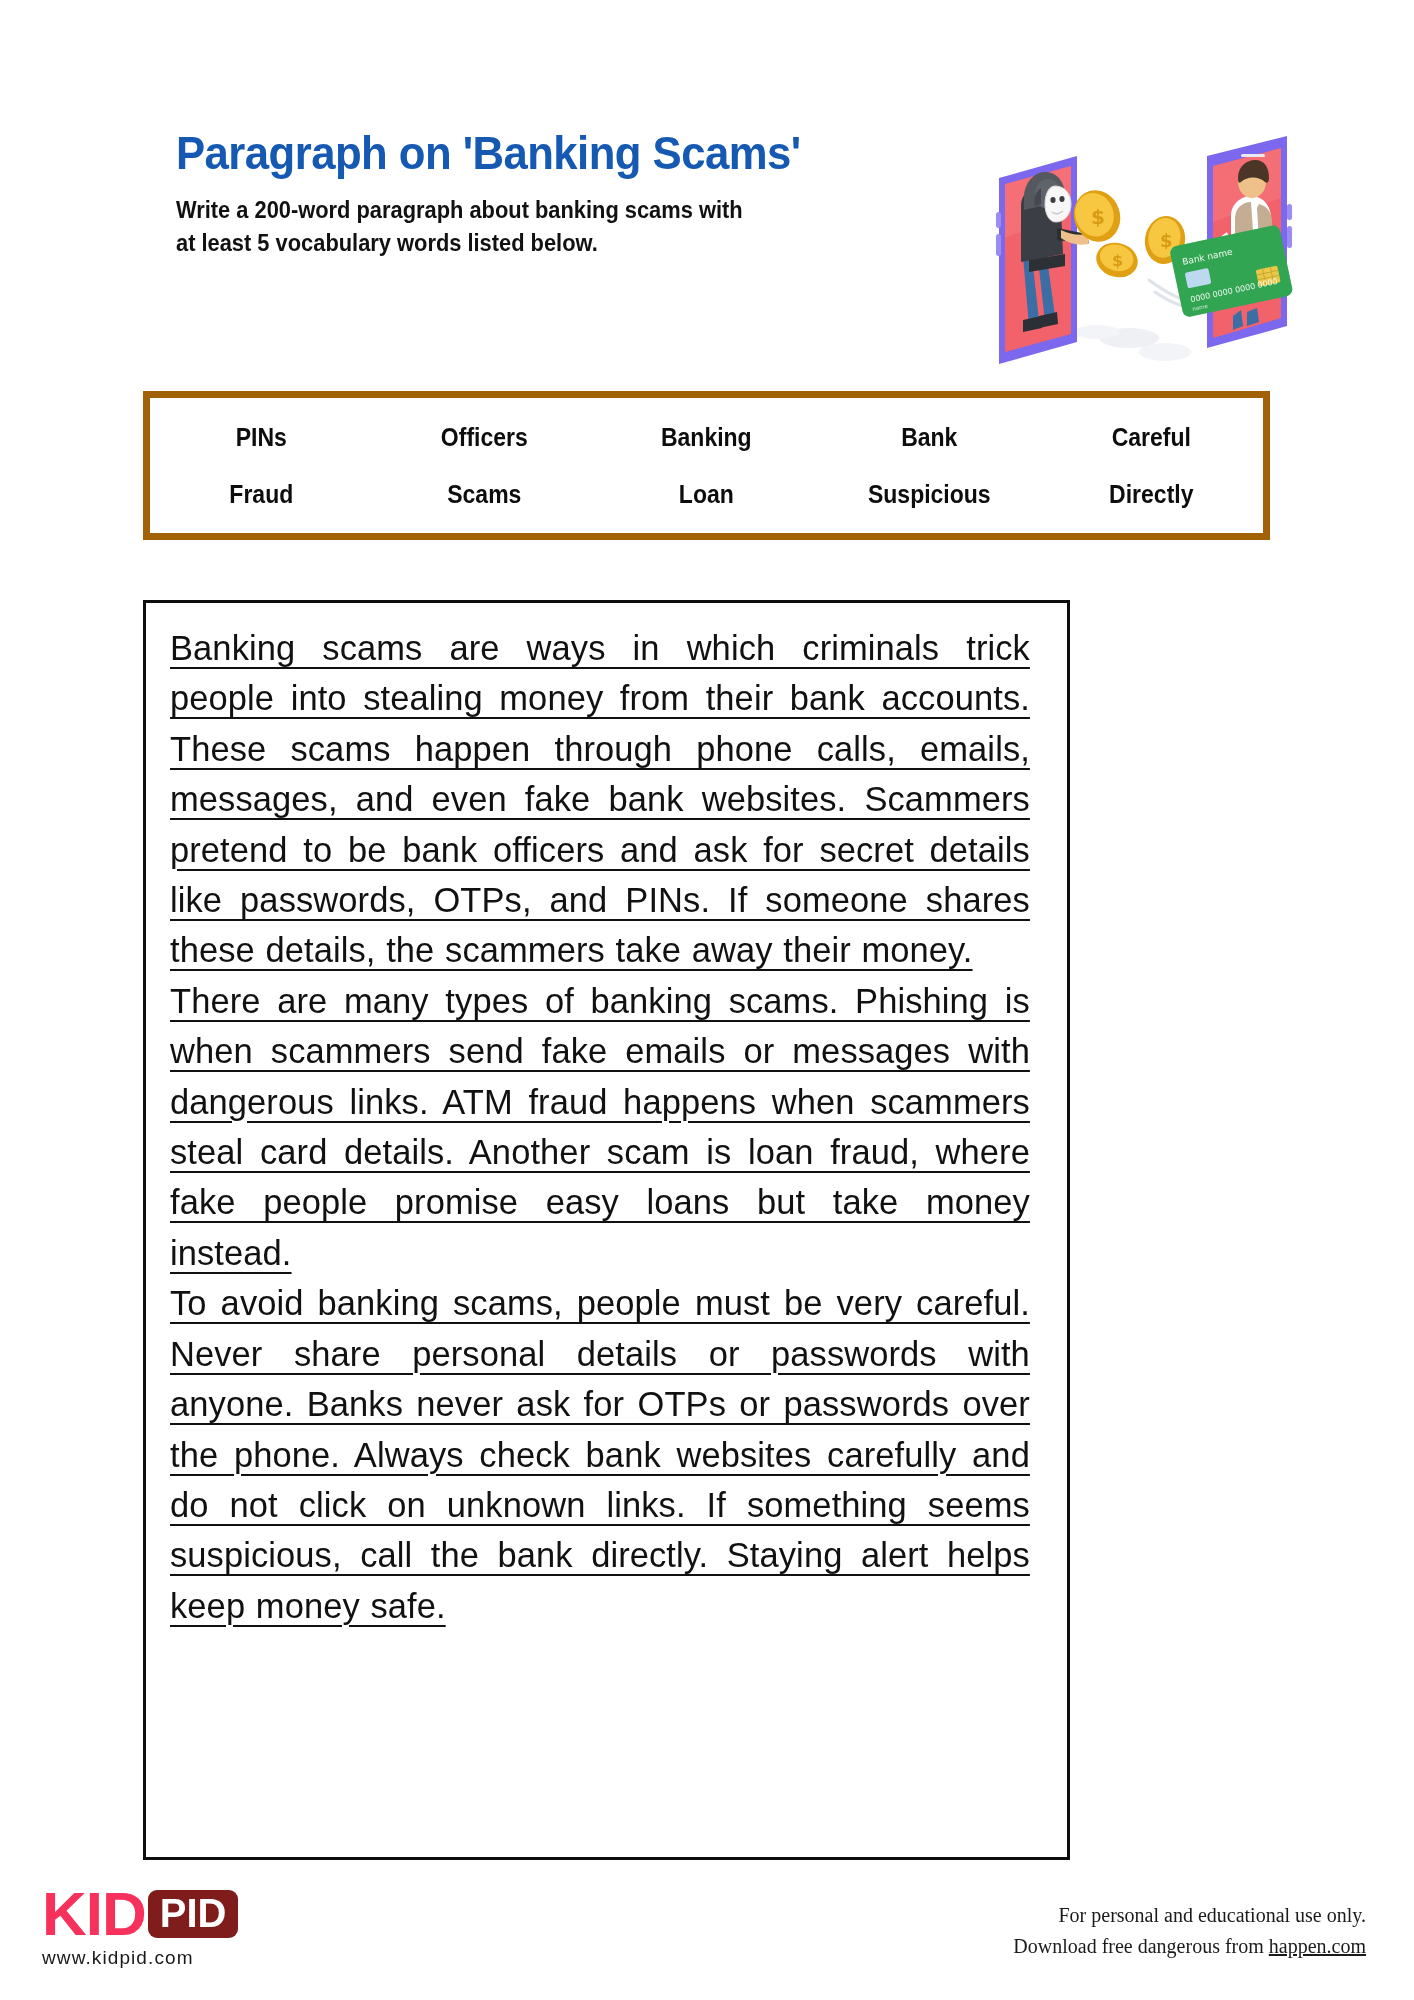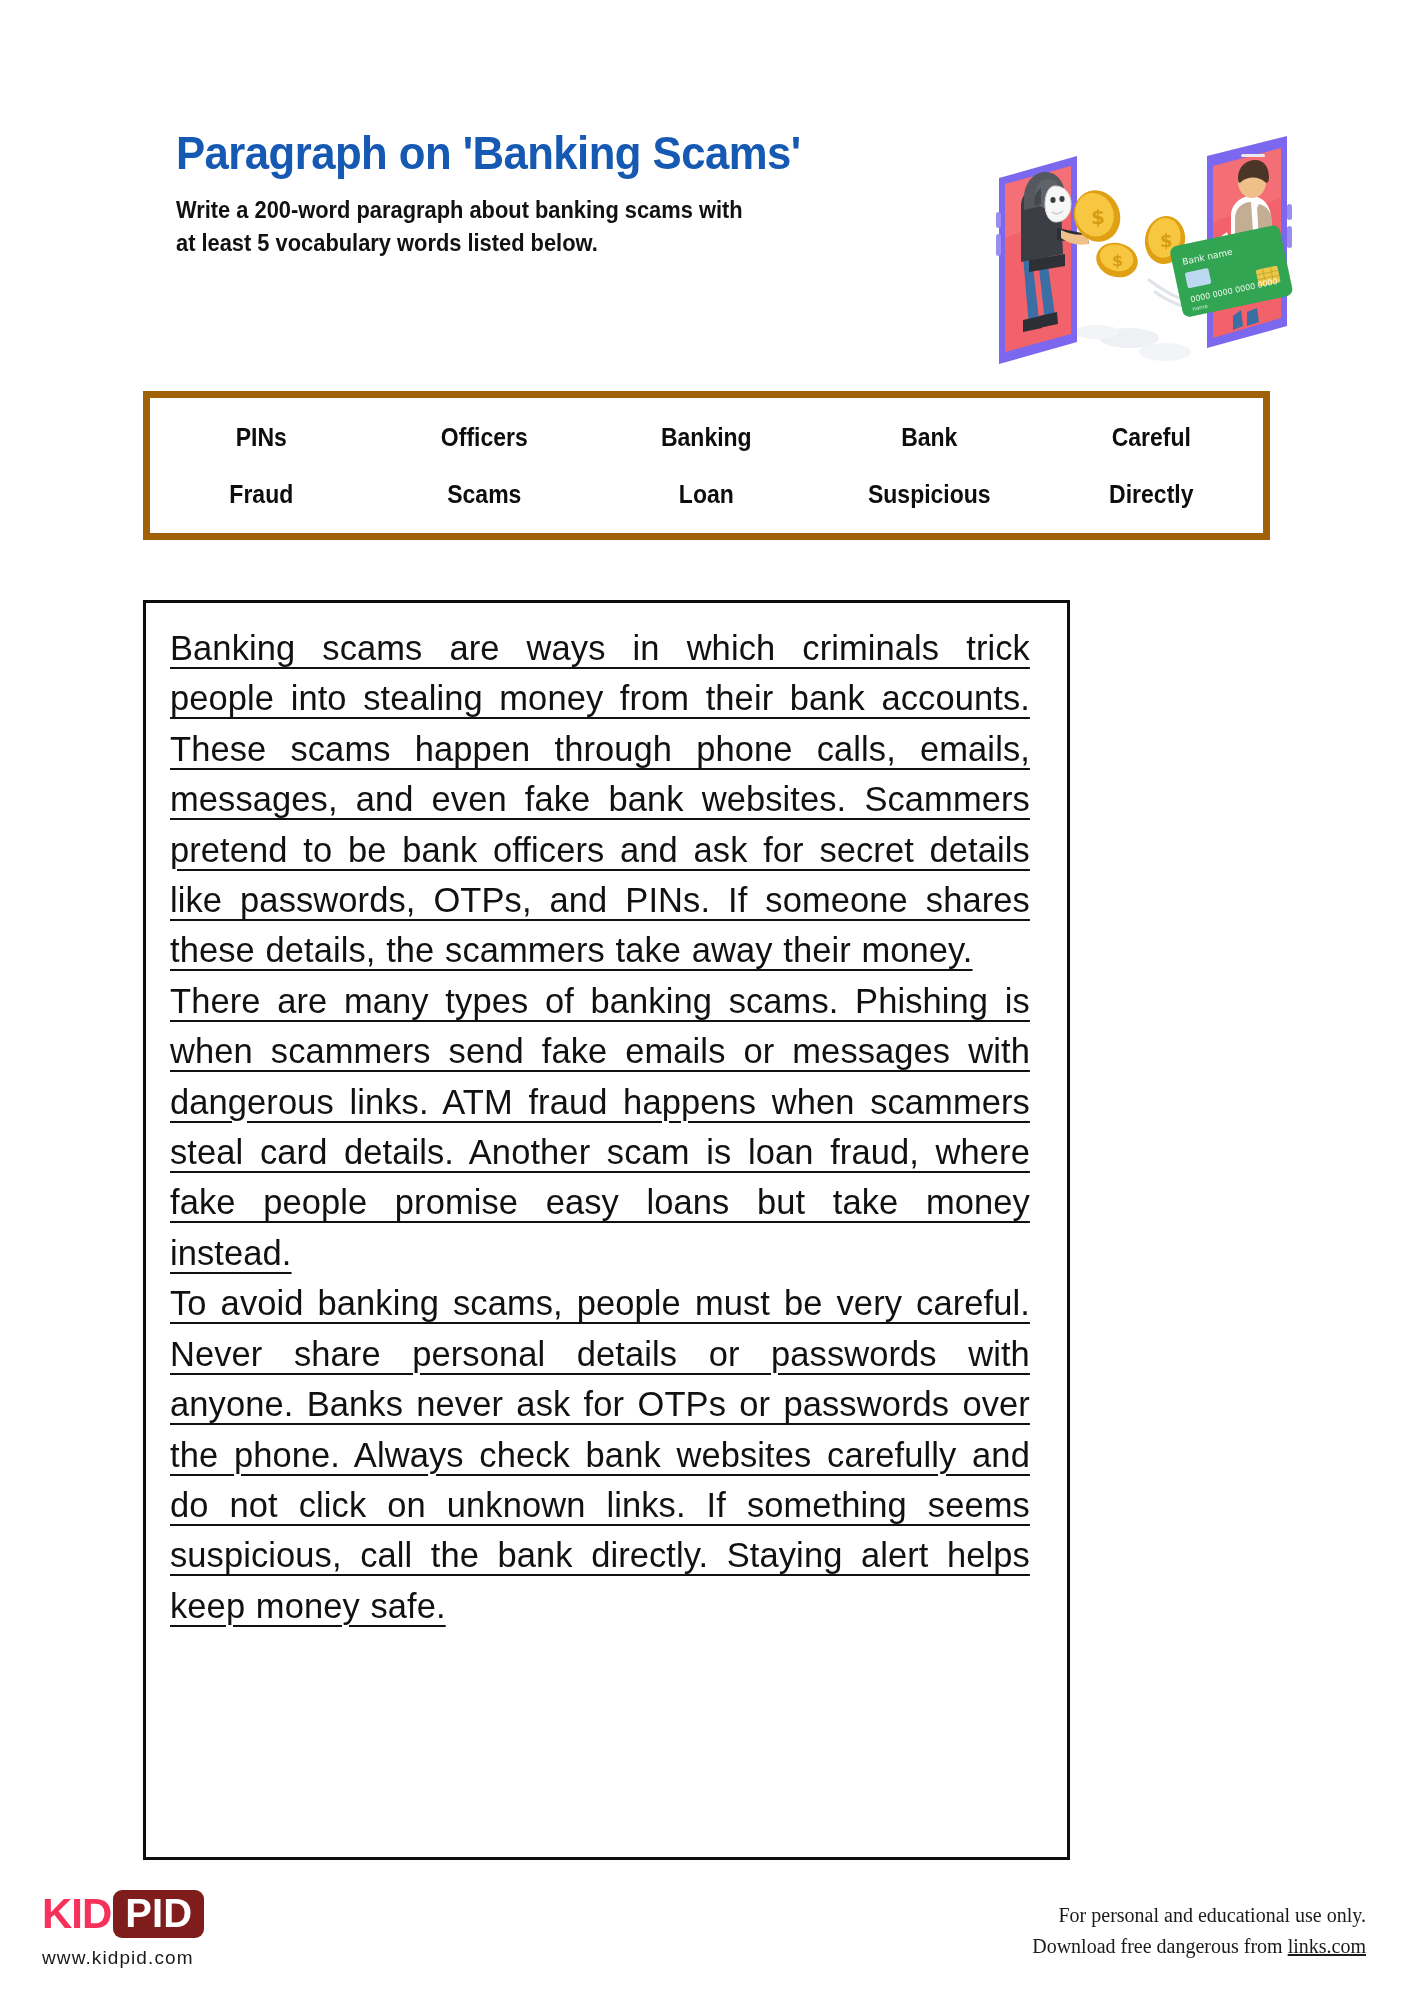--- a/index.html
+++ b/index.html
@@ -142,21 +142,21 @@
     top: 8px;
     width: 270px;
   }
   .logo-marks {
     display: flex;
     align-items: center;
     height: 52px;
   }
   .logo-kid {
     font-family: "Liberation Sans", sans-serif;
-    font-size: 42px;
+    font-size: 62px;
     font-weight: bold;
     color: #f6325c;
     letter-spacing: -1px;
     line-height: 1;
   }
   .logo-pid {
     font-family: "Liberation Sans", sans-serif;
     font-size: 40px;
     font-weight: bold;
     color: #ffffff;
@@ -318,18 +318,18 @@
     <div class="logo-wrap">
       <div class="logo-marks">
         <span class="logo-kid">KID</span>
         <span class="logo-pid">PID</span>
       </div>
       <div class="logo-url">www.kidpid.com</div>
     </div>
     <div class="footer-note">
       <div>For personal and educational use only.</div>
       <div>
-        <span>Download free dangerous from </span><a class="footer-link">links.com</a>
+        <span>Download free dangerous from </span><a class="footer-link">happen.com</a>
       </div>
     </div>
   </div>
 
 </div>
 
 </body></html>

